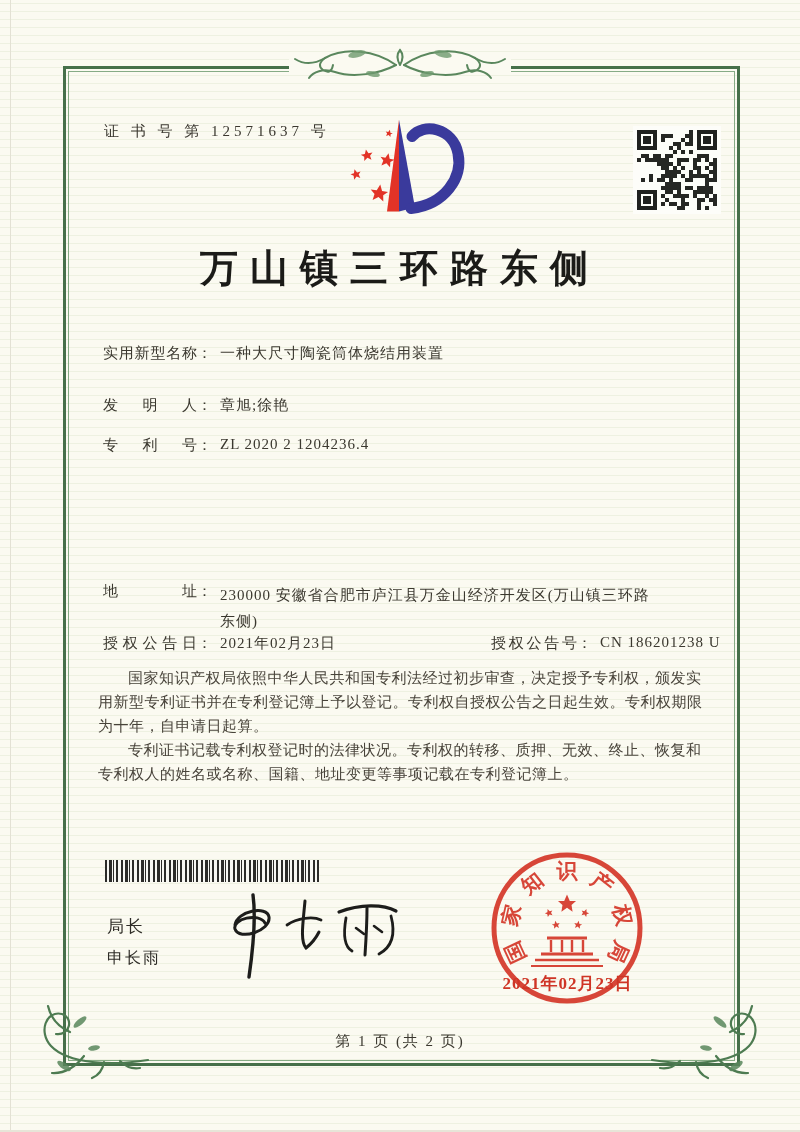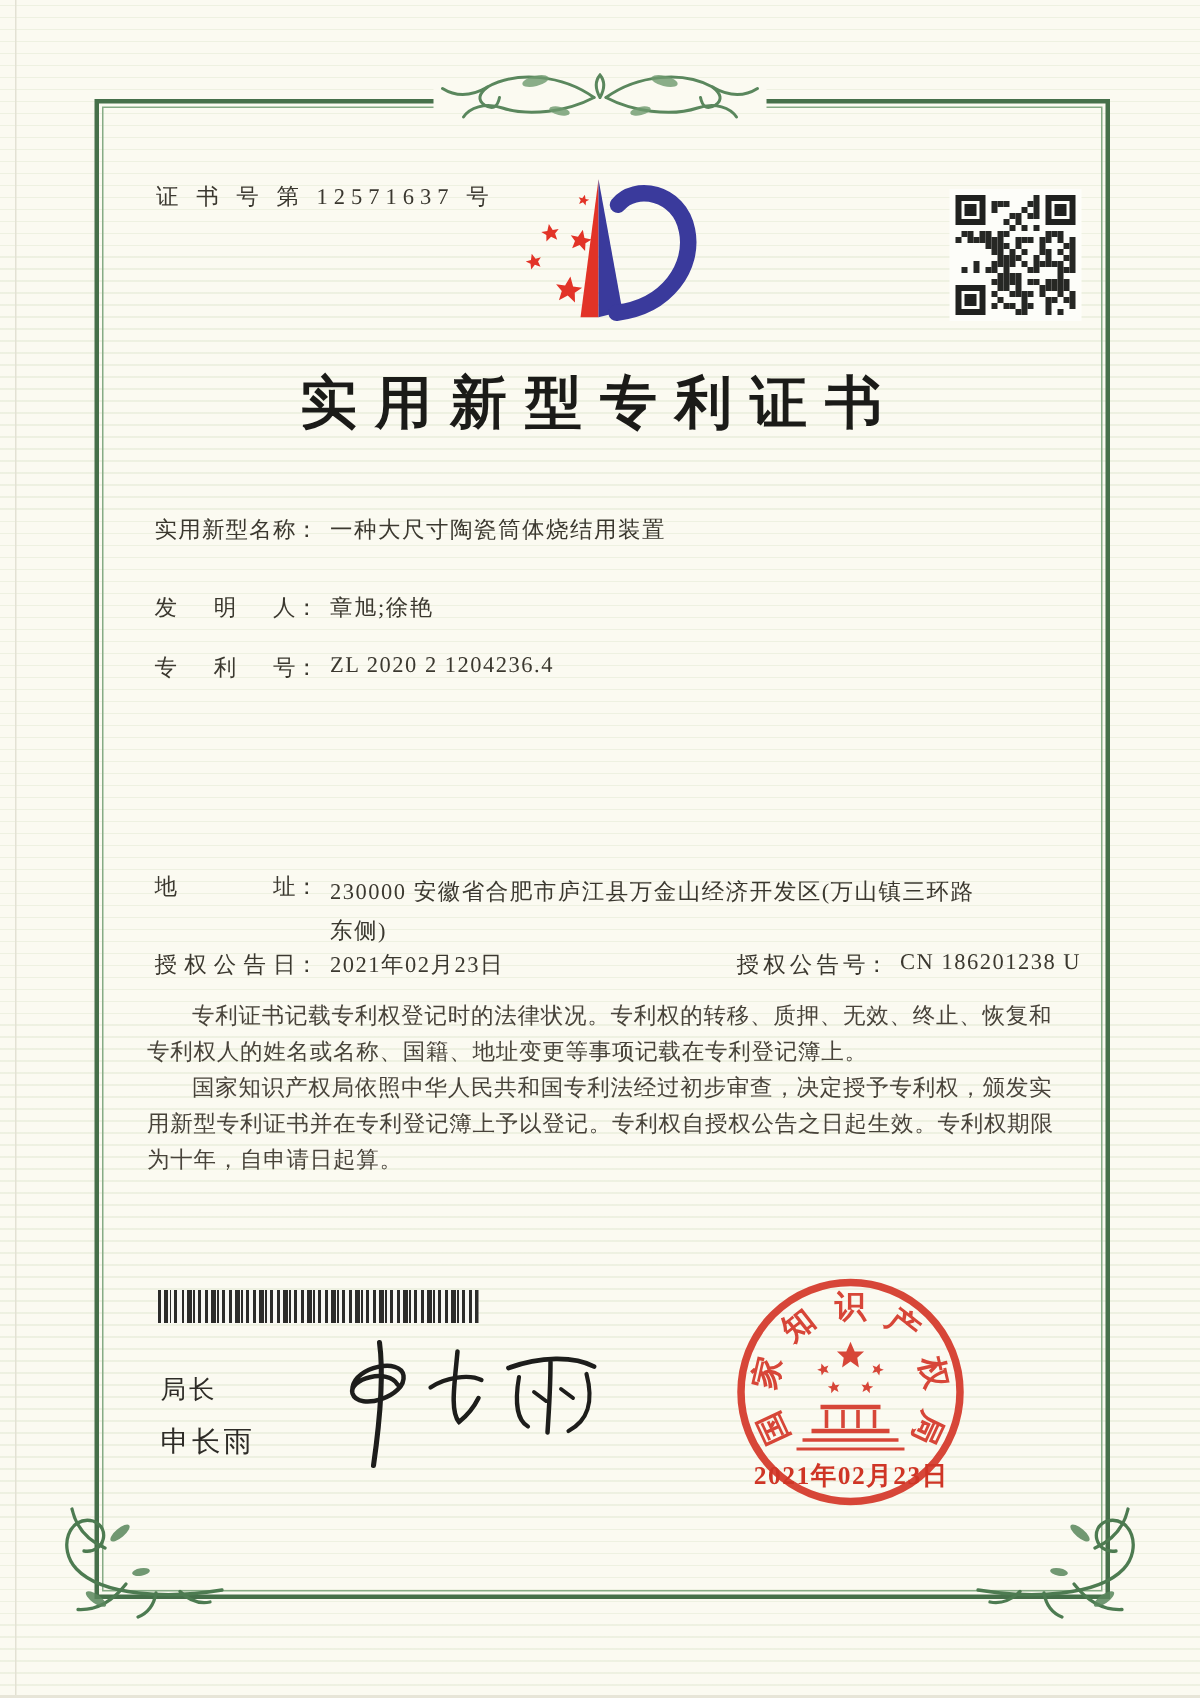--- a/index.html
+++ b/index.html
@@ -70,21 +70,21 @@
   .barcode{
     position:absolute;left:105px;top:860px;width:214px;height:22px;
     background:repeating-linear-gradient(90deg,
       #2c2c2a 0 2px,#f8f8f4 2px 4px,#2c2c2a 4px 7px,#f8f8f4 7px 8px,
       #2c2c2a 8px 9px,#f8f8f4 9px 11px,#2c2c2a 11px 13px,#f8f8f4 13px 16px);
   }
 
   
   .signer-title{position:absolute;left:107px;top:915px;font-size:17px;
     font-family:"Liberation Sans","DejaVu Sans",sans-serif;color:#2e2c27;letter-spacing:2px;}
-  .signer-name{position:absolute;left:107px;top:948px;font-size:19px;
+  .signer-name{position:absolute;left:107px;top:948px;font-size:16px;
     font-family:"Liberation Sans","DejaVu Sans",sans-serif;color:#2e2c27;letter-spacing:2px;}
   .signature{position:absolute;left:215px;top:885px;width:200px;height:100px;}
 
   
   .seal{position:absolute;left:477px;top:838px;width:180px;height:180px;opacity:.93;}
   .seal-date{
     position:absolute;left:480px;top:972px;width:175px;text-align:center;
     font-size:17px;font-weight:700;color:#cf3526;letter-spacing:1px;z-index:3;
   }
 
@@ -312,21 +312,21 @@
         <i style="left:40px;top:76px"></i>
         <i style="left:44px;top:76px"></i>
         <i style="left:60px;top:76px"></i>
         <i style="left:68px;top:76px"></i>
       </div>
     <div class="finder f-tl"></div>
     <div class="finder f-tr"></div>
     <div class="finder f-bl"></div>
   </div>
 
-  <div class="title">实用新型专利证书</div>
+  <div class="title">万山镇三环路东侧</div>
 
   <div class="field-row row-name">
     <span class="field-label">实用新型名称</span><span class="field-colon">：</span><span class="field-value">一种大尺寸陶瓷筒体烧结用装置</span>
   </div>
   <div class="field-row row-inventor">
     <span class="field-label">发明人</span><span class="field-colon">：</span><span class="field-value">章旭;徐艳</span>
   </div>
   <div class="field-row row-patno">
     <span class="field-label">专利号</span><span class="field-colon">：</span><span class="field-value">ZL 2020 2 1204236.4</span>
   </div>
@@ -334,22 +334,22 @@
     <span class="field-label">地址</span><span class="field-colon">：</span><span class="field-value">230000 安徽省合肥市庐江县万金山经济开发区(万山镇三环路东侧)</span>
   </div>
   <div class="field-row row-grant">
     <span class="field-label">授权公告日</span><span class="field-colon">：</span><span class="field-value">2021年02月23日</span>
     <span class="grant-no-group">
       <span class="field-label">授权公告号</span><span class="field-colon">：</span><span class="field-value">CN 186201238 U</span>
     </span>
   </div>
 
   <div class="body-text">
+    <p>国家知识产权局依照中华人民共和国专利法经过初步审查，决定授予专利权，颁发实用新型专利证书并在专利登记簿上予以登记。专利权自授权公告之日起生效。专利权期限为十年，自申请日起算。</p>
     <p>专利证书记载专利权登记时的法律状况。专利权的转移、质押、无效、终止、恢复和专利权人的姓名或名称、国籍、地址变更等事项记载在专利登记簿上。</p>
-    <p>国家知识产权局依照中华人民共和国专利法经过初步审查，决定授予专利权，颁发实用新型专利证书并在专利登记簿上予以登记。专利权自授权公告之日起生效。专利权期限为十年，自申请日起算。</p>
   </div>
 
   <div class="barcode"></div>
 
   <div class="signer-title">局长</div>
   <div class="signer-name">申长雨</div>
 
   <svg class="signature" viewBox="0 0 200 100">
     <g stroke="#1d1d1b" fill="none" stroke-linecap="round">
       <path d="M20,40 C22,26 52,20 54,32 C56,46 24,56 20,44 C17,34 44,27 50,38" stroke-width="3"></path>
@@ -385,14 +385,15 @@
     <g stroke="#d5392b" fill="none">
       <path d="M-20,10 L20,10" stroke-width="3"></path>
       <path d="M-16,12 V24 M-5,12 V24 M5,12 V24 M16,12 V24" stroke-width="2.4"></path>
       <path d="M-26,26 H26" stroke-width="3"></path>
       <path d="M-32,32 H32" stroke-width="2.4"></path>
       <path d="M-36,38 H36" stroke-width="2"></path>
     </g>
   </svg>
   <div class="seal-date">2021年02月23日</div>
 
+  <div class="page-info">第 1 页 (共 2 页)</div>
 
 </div>
 
 </body></html>

